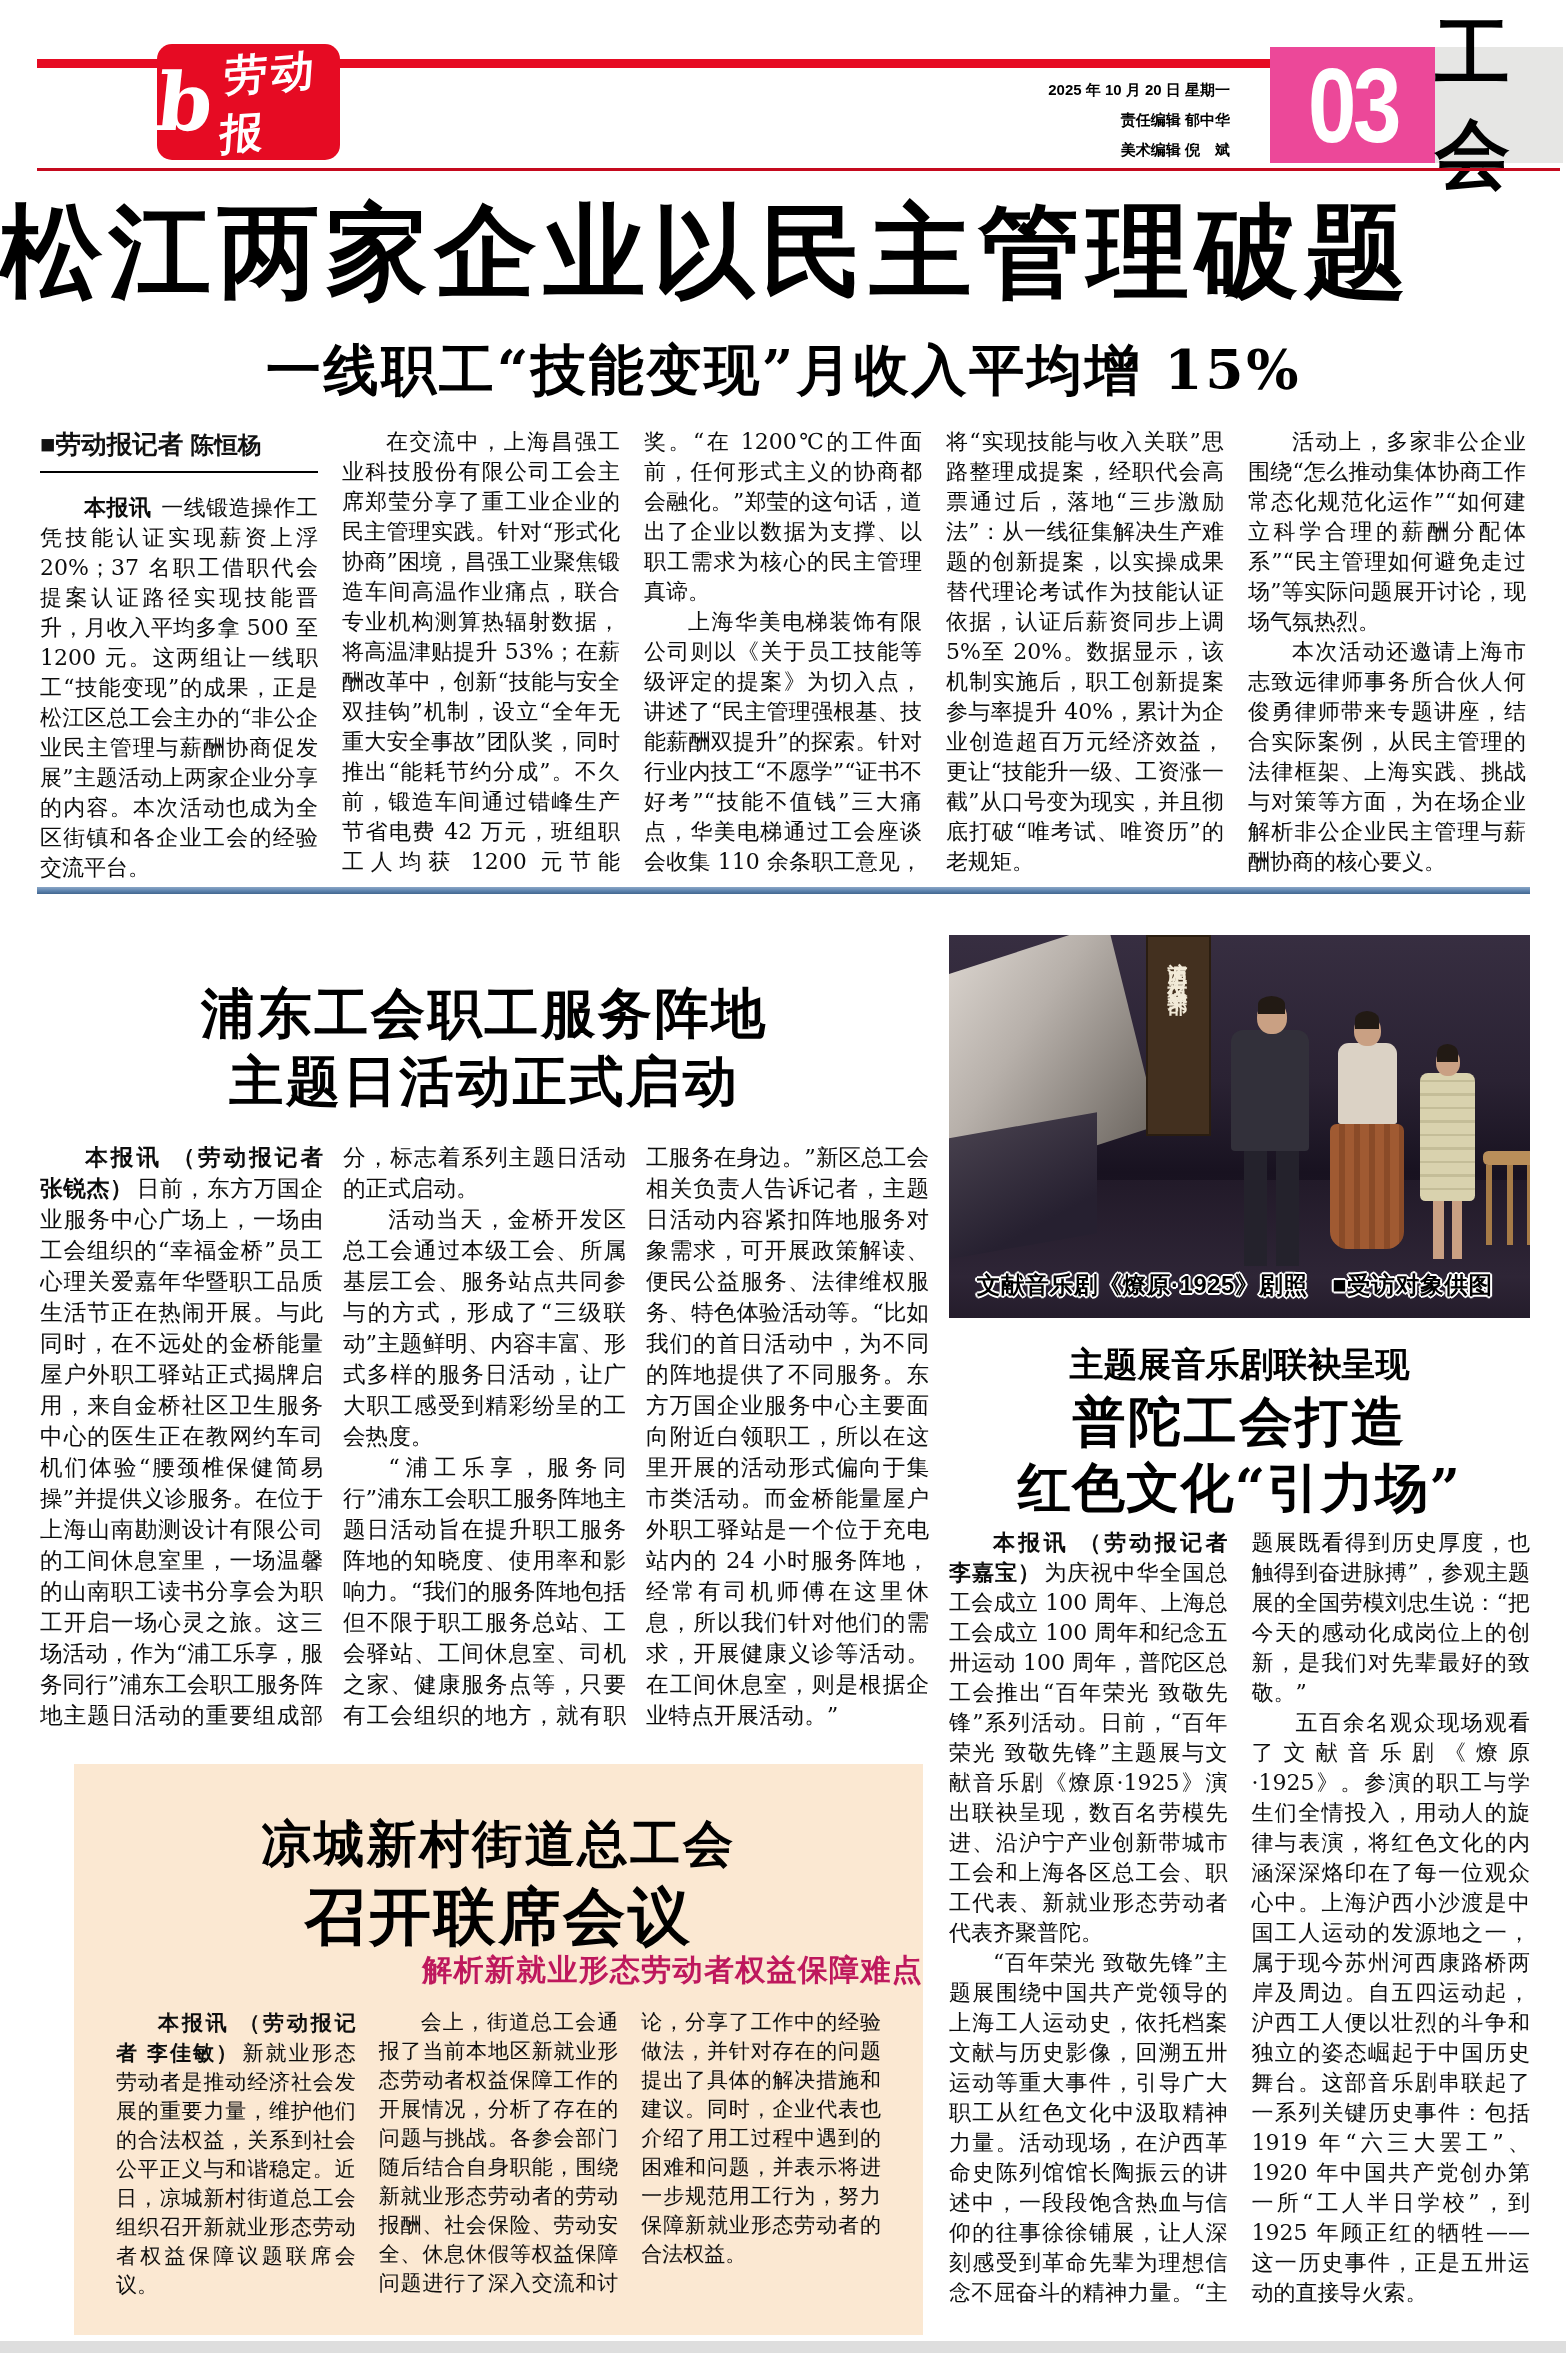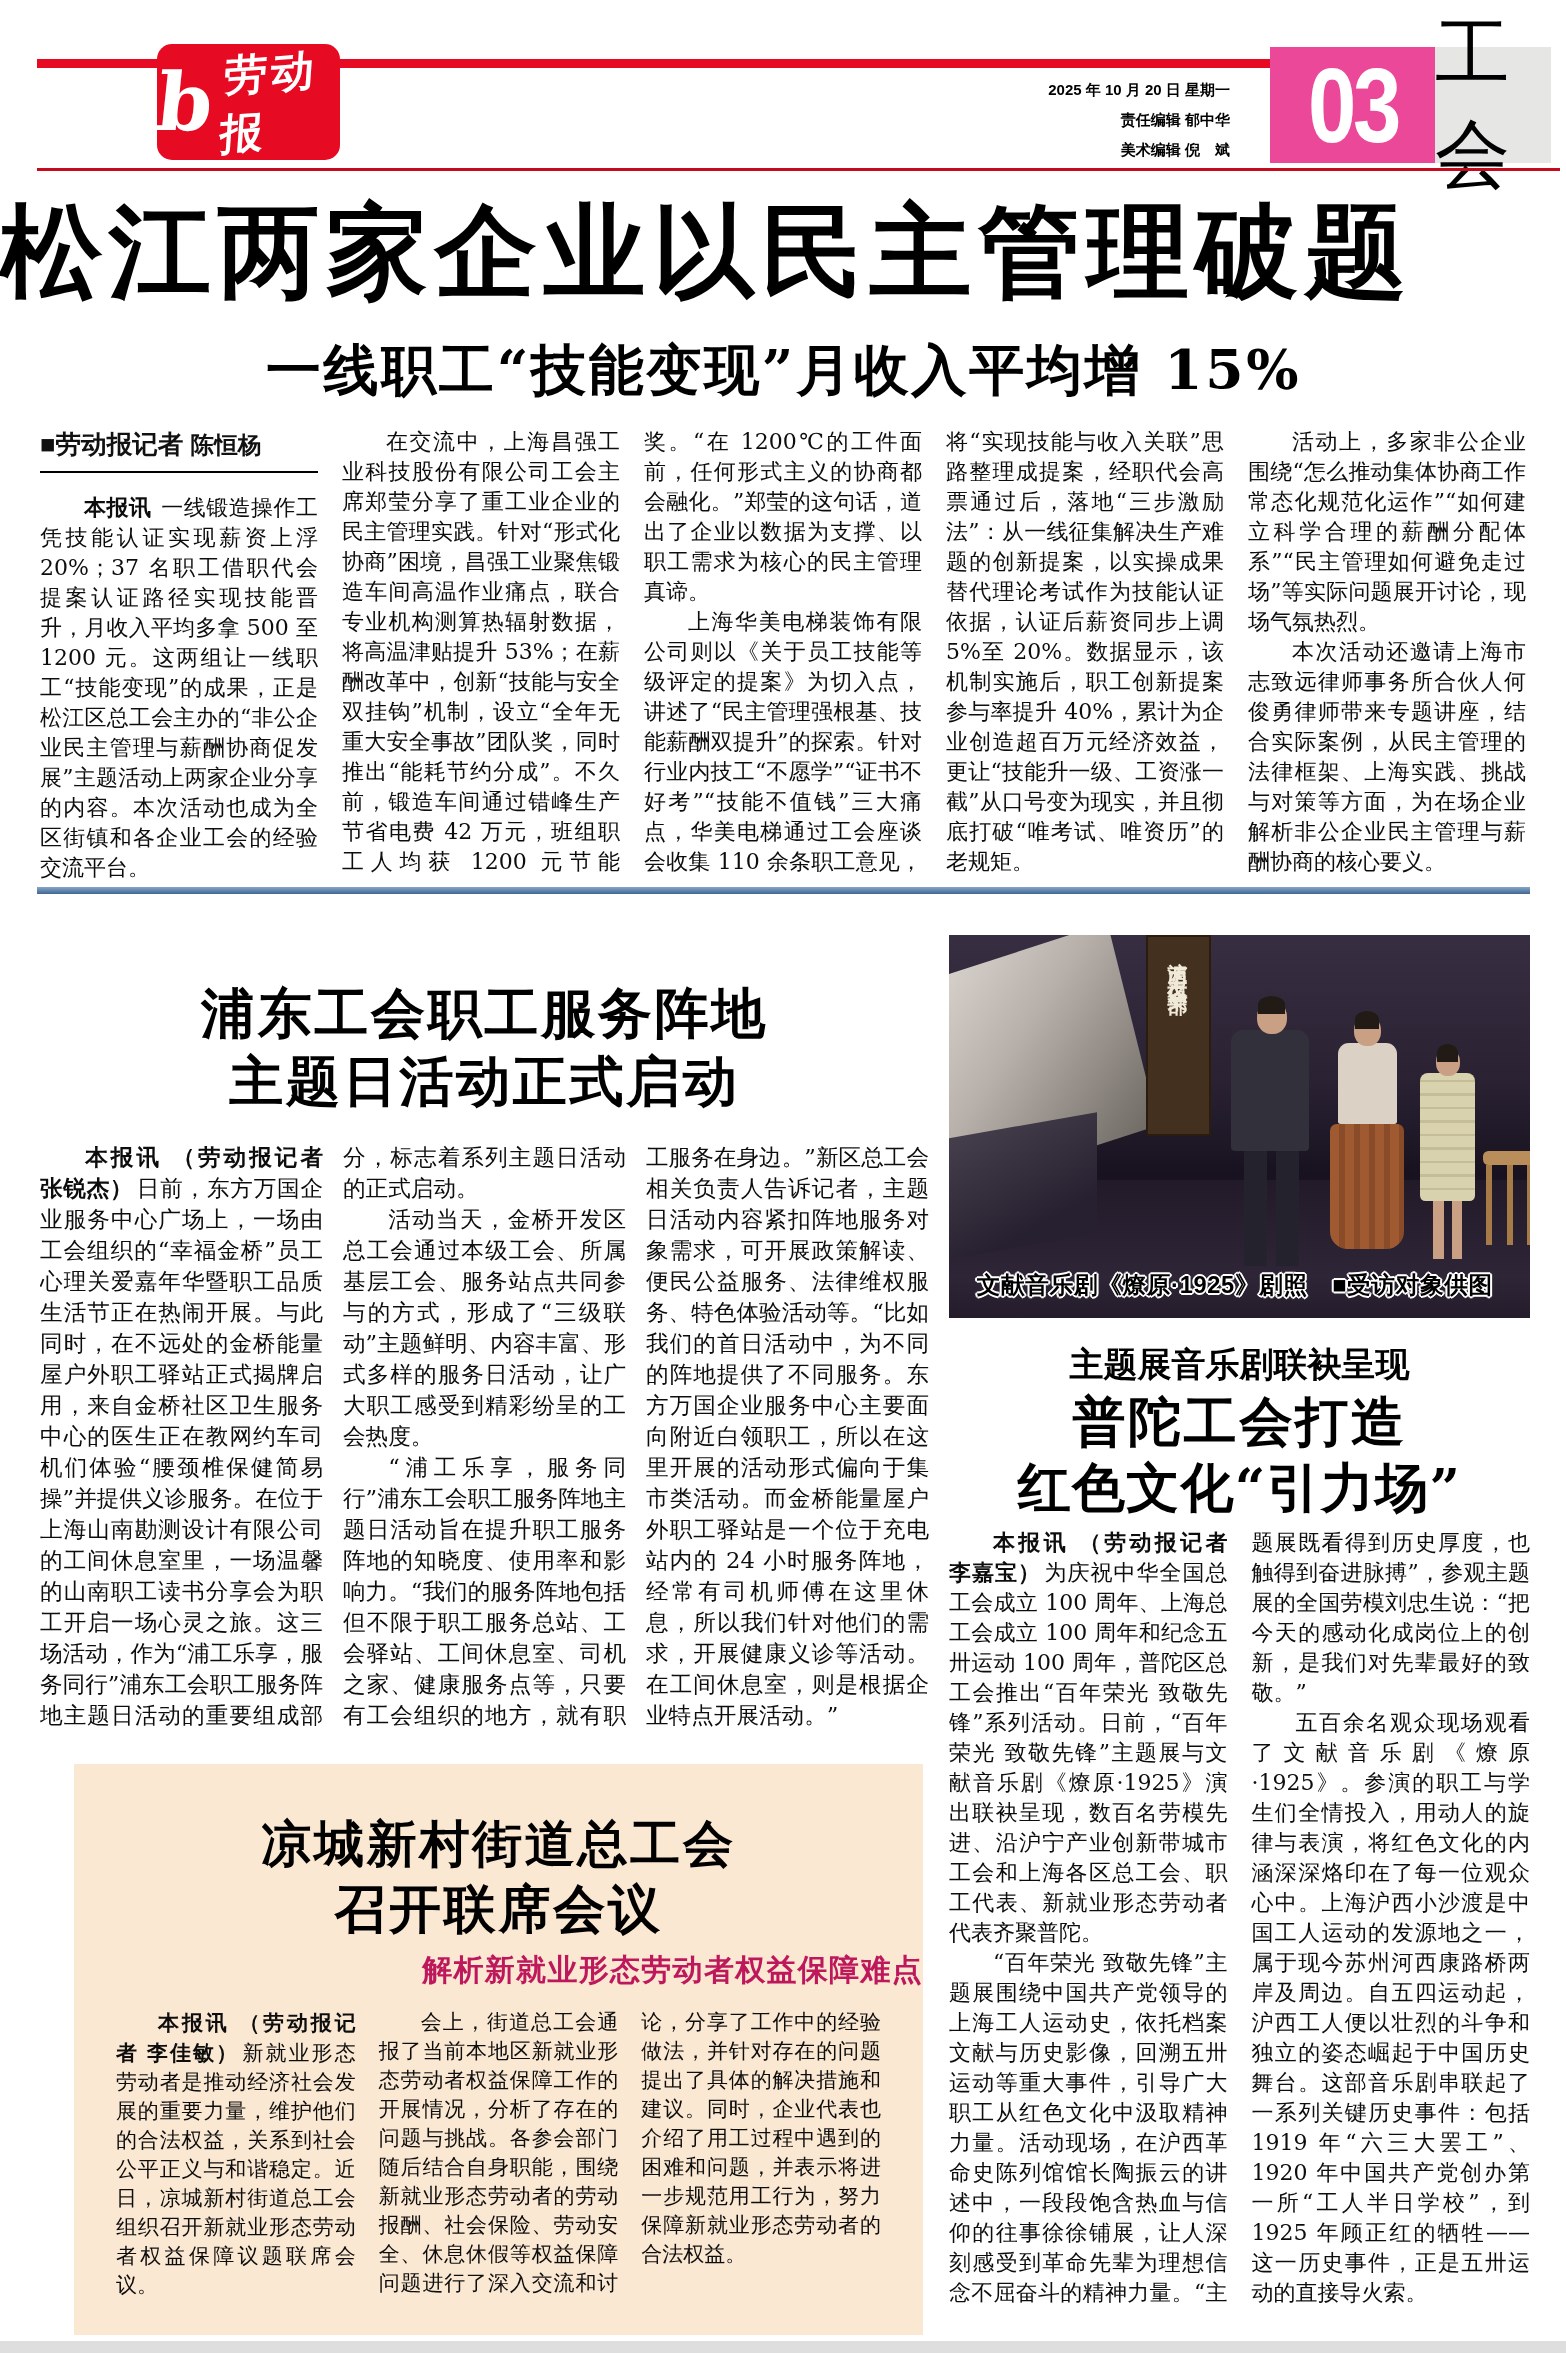--- a/index.html
+++ b/index.html
@@ -13,22 +13,22 @@
   .logo-box{left:157px;top:44px;width:183px;height:116px;background:#e60b23;border-radius:15px;
             display:flex;align-items:center;justify-content:center;gap:9.4px;}
   .logo-b{color:#fff;font-family:"DejaVu Serif",serif;font-weight:900;font-size:80px;line-height:1;
           transform:skewX(-6deg);}
   .logo-cn{color:#fff;font-weight:900;font-size:43px;letter-spacing:4px;transform:rotate(-4deg) skewX(-8deg);
            font-family:"DejaVu Serif",serif;}
   .hdr-meta{right:337px;top:75px;text-align:right;font-size:15px;font-weight:bold;line-height:30px;color:#000;}
   .box03{left:1270px;top:47px;width:165px;height:116px;background:#ec4899;display:flex;align-items:center;
          justify-content:center;color:#fff;font-weight:900;font-size:106px;transform-origin:center;}
   .box03 span{display:inline-block;transform:scaleX(0.82);letter-spacing:-4px;}
-  .boxgh{left:1435px;top:47px;width:116px;height:116px;background:#e6e6e4;display:flex;align-items:center;
-         justify-content:center;font-weight:400;font-size:75px;color:#000;}
+  .boxgh{left:1435px;top:47px;width:128px;height:116px;background:#e6e6e4;display:flex;align-items:center;
+         justify-content:center;font-weight:700;font-size:75px;color:#000;}
   .red-rule{left:37px;top:168px;width:1523px;height:3.4px;background:#c50a1e;}
 
   
   .main-title{left:0;top:195px;width:1567px;font-weight:900;font-size:102px;
               letter-spacing:6.7px;line-height:1.1;color:#000;}
   .sub-title{left:0;top:334px;width:1567px;text-align:center;font-weight:900;font-size:55px;
              letter-spacing:2.7px;color:#000;}
   .a1-cols{left:40px;top:427px;width:1486px;height:464px;column-count:5;column-gap:24px;
            column-fill:auto;overflow:hidden;}
   .a1-byline{font-size:25.6px;font-weight:900;border-bottom:2.7px solid #000;padding-bottom:9.4px;
@@ -97,21 +97,21 @@
   .pt-t2{left:949px;top:1453px;width:581px;text-align:center;font-weight:900;font-size:53px;
          letter-spacing:1.3px;color:#000;}
   .pt-cols{left:949px;top:1528px;width:581px;height:802px;column-count:2;column-gap:24px;
            column-fill:auto;overflow:hidden;}
   .pt-cols p.bp{font-size:22px;line-height:30px;}
 
   
   .lc-box{left:74px;top:1764px;width:849px;height:571px;background:#fbe8d2;}
   .lc-t1{left:74px;top:1811px;width:849px;text-align:center;font-weight:900;font-size:50px;
          letter-spacing:2.7px;color:#000;}
-  .lc-t2{left:74px;top:1875px;width:849px;text-align:center;font-weight:900;font-size:52px;
+  .lc-t2{left:74px;top:1875px;width:849px;text-align:center;font-weight:900;font-size:62px;
          letter-spacing:2.7px;color:#000;}
   .lc-sub{left:74px;top:1950px;width:849px;text-align:right;font-size:30px;font-weight:700;
           letter-spacing:1.3px;color:#be185d;}
   .lc-cols{left:116px;top:2008px;width:765px;height:305px;column-count:3;column-gap:23px;
            column-fill:auto;overflow:hidden;}
   .lc-cols p.bp{font-size:21px;line-height:29px;}
 
   .bottom-bar{left:0;top:2341px;width:1567px;height:12.8px;background:#dedede;}
 </style>
 </head>

